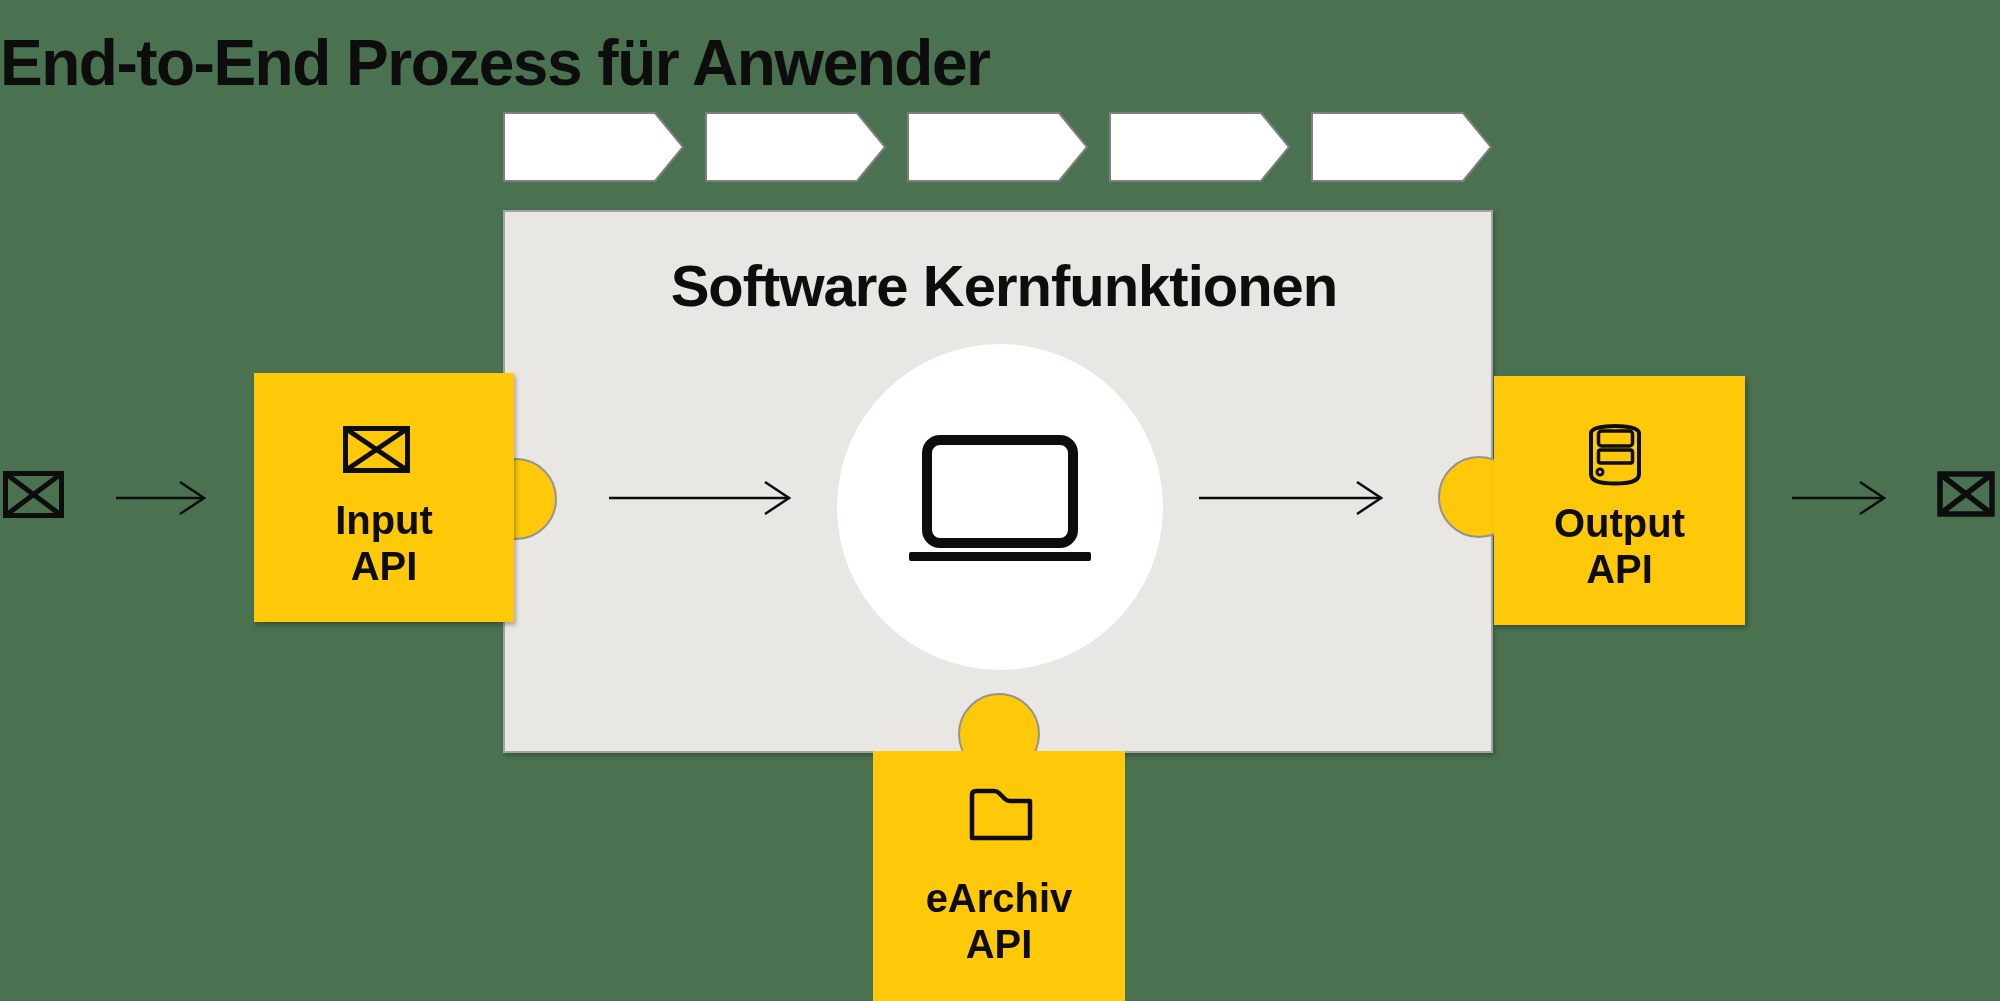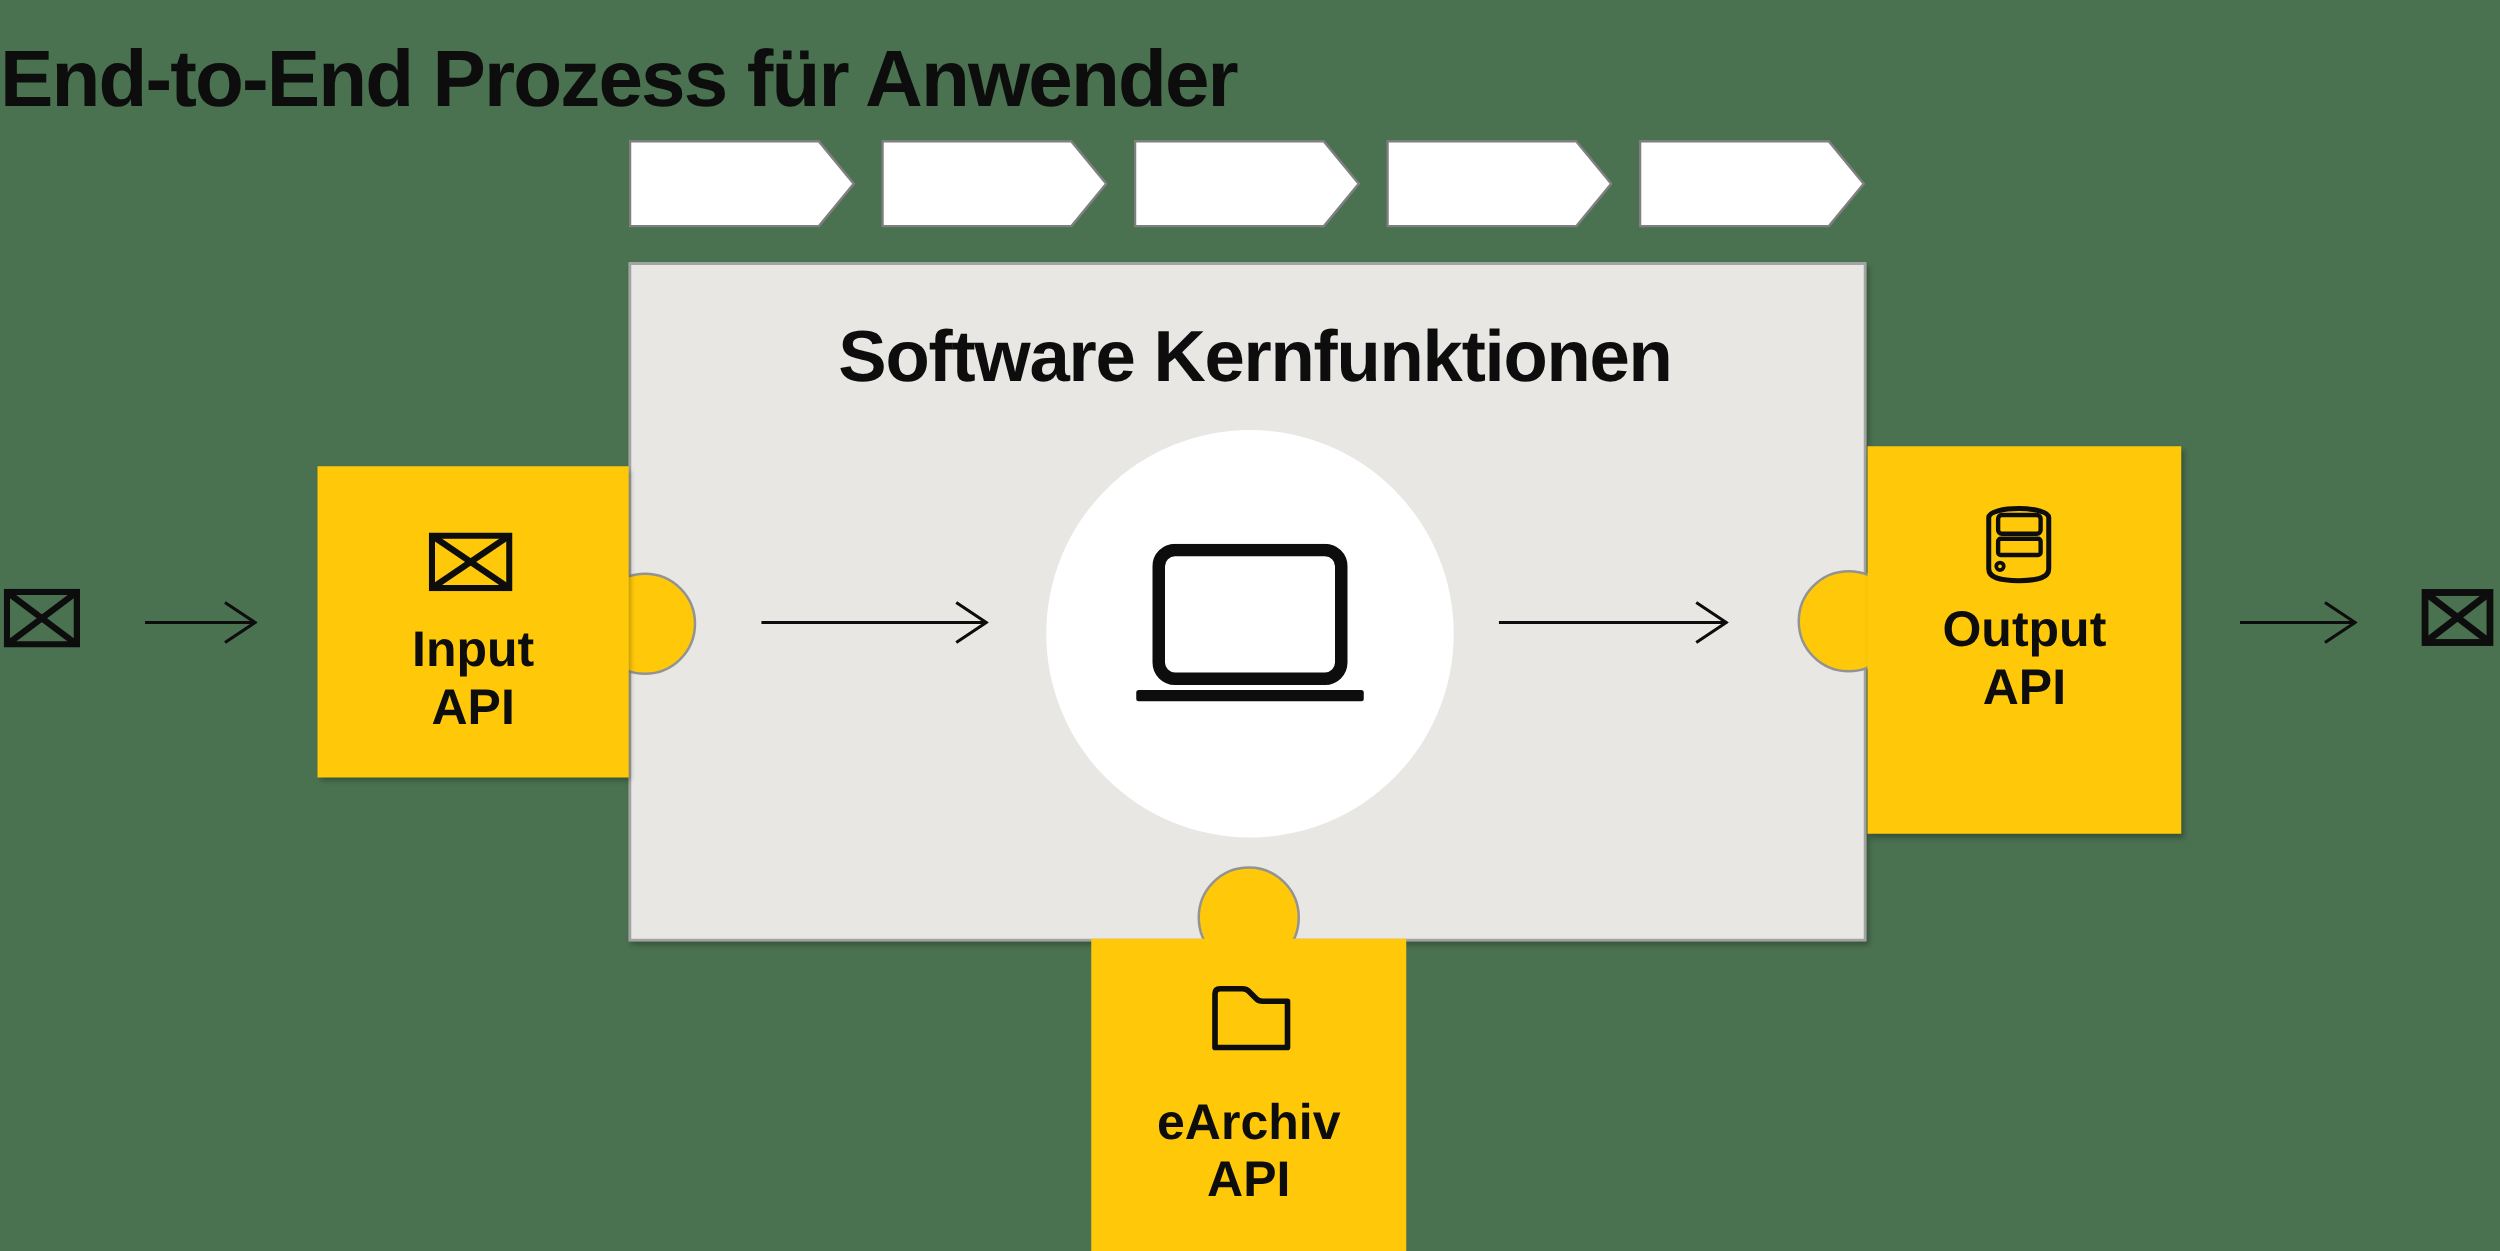--- a/index.html
+++ b/index.html
@@ -93,33 +93,33 @@
 <div class="abs core-circle"></div>
 <svg class="abs" style="left:905px;top:435px;z-index:2;" width="190" height="130" viewBox="0 0 190 130">
   <rect x="22" y="5" width="146" height="103" rx="13" fill="none" stroke="#0D0D0D" stroke-width="10"></rect>
   <rect x="4" y="117" width="182" height="9" rx="2" fill="#0D0D0D"></rect>
 </svg>
 
 <div class="abs knob" style="left:475px;top:458px;"></div>
 <div class="abs knob" style="left:1438px;top:456px;"></div>
 <div class="abs knob" style="left:958px;top:693px;"></div>
 
-<div class="abs api-box" style="left:254px;top:373px;width:249px;height:249px;">
+<div class="abs api-box" style="left:254px;top:373px;width:249px;height:249px;padding-left:11px;">
   <svg style="position:absolute;left:89px;top:53px;" width="67" height="47" viewBox="0 0 67 47">
     <rect x="2.5" y="2.5" width="62" height="42" fill="none" stroke="#0D0D0D" stroke-width="5"></rect>
     <line x1="2.5" y1="2.5" x2="64.5" y2="44.5" stroke="#0D0D0D" stroke-width="5"></line>
     <line x1="64.5" y1="2.5" x2="2.5" y2="44.5" stroke="#0D0D0D" stroke-width="5"></line>
   </svg>
   <div class="api-label">
     <div>Input</div>
     <div>API</div>
   </div>
 </div>
 
-<div class="abs api-box" style="left:1494px;top:357px;width:251px;height:310px;">
+<div class="abs api-box" style="left:1494px;top:376px;width:251px;height:249px;">
   <svg style="position:absolute;left:93px;top:43px;" width="56" height="68" viewBox="0 0 56 68">
     <path d="M4 14 C4 4.5 52 4.5 52 14 L52 55 C52 62 44 64.5 28 64.5 C12 64.5 4 62 4 55 Z" fill="none" stroke="#0D0D0D" stroke-width="4"></path>
     <rect x="11.5" y="12" width="34" height="15" rx="3" fill="none" stroke="#0D0D0D" stroke-width="3.5"></rect>
     <rect x="11.5" y="31" width="34" height="13" rx="2" fill="none" stroke="#0D0D0D" stroke-width="3.5"></rect>
     <circle cx="13" cy="53" r="3" fill="none" stroke="#0D0D0D" stroke-width="3"></circle>
   </svg>
   <div class="api-label">
     <div>Output</div>
     <div>API</div>
   </div>

